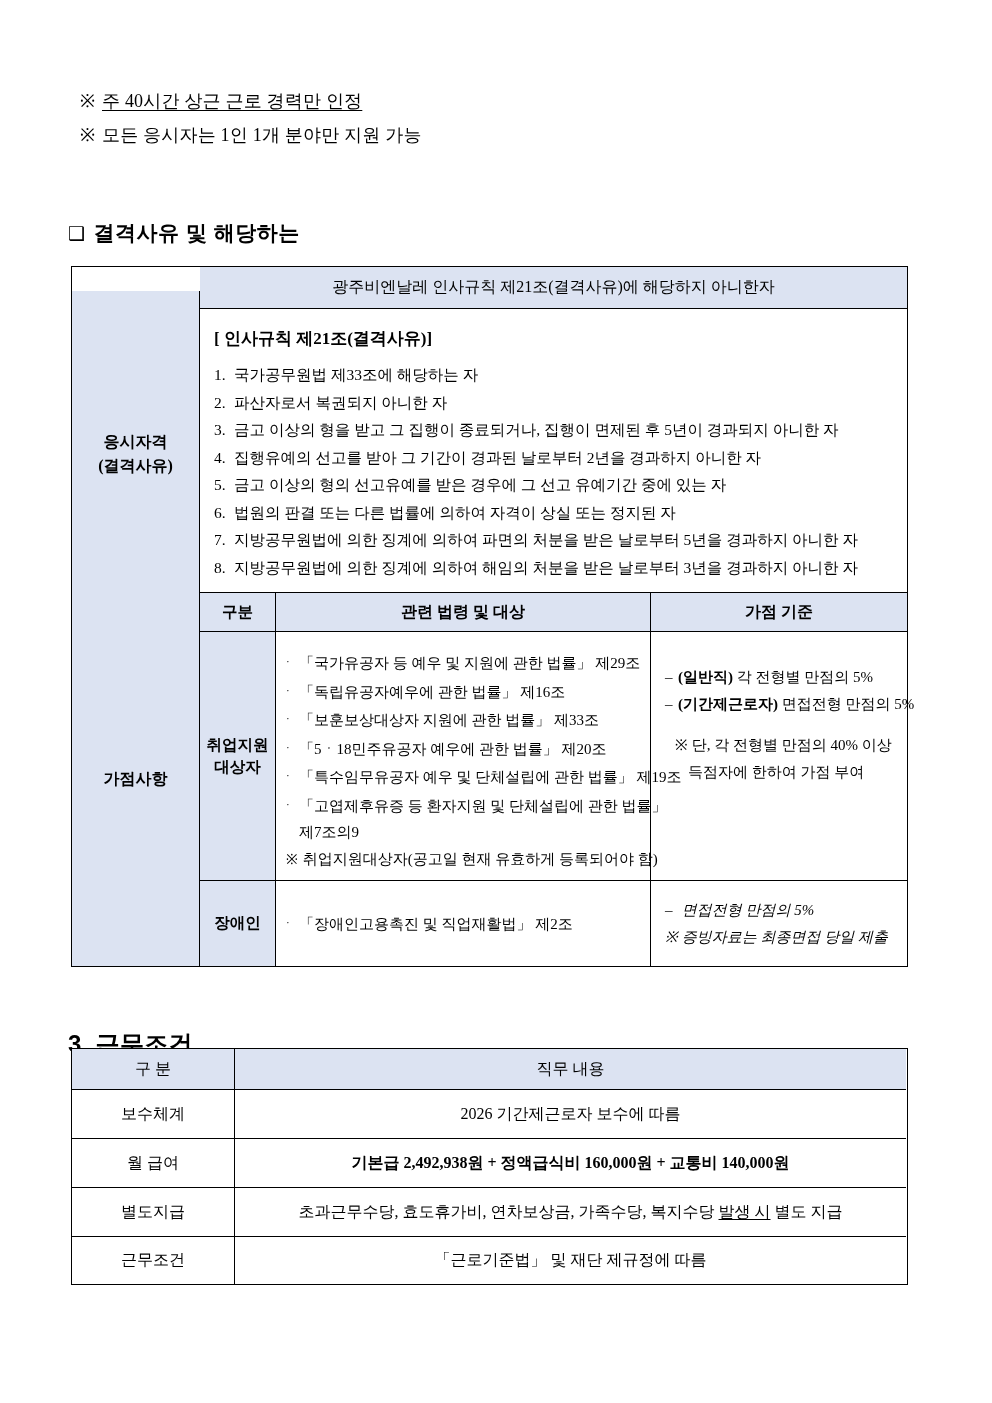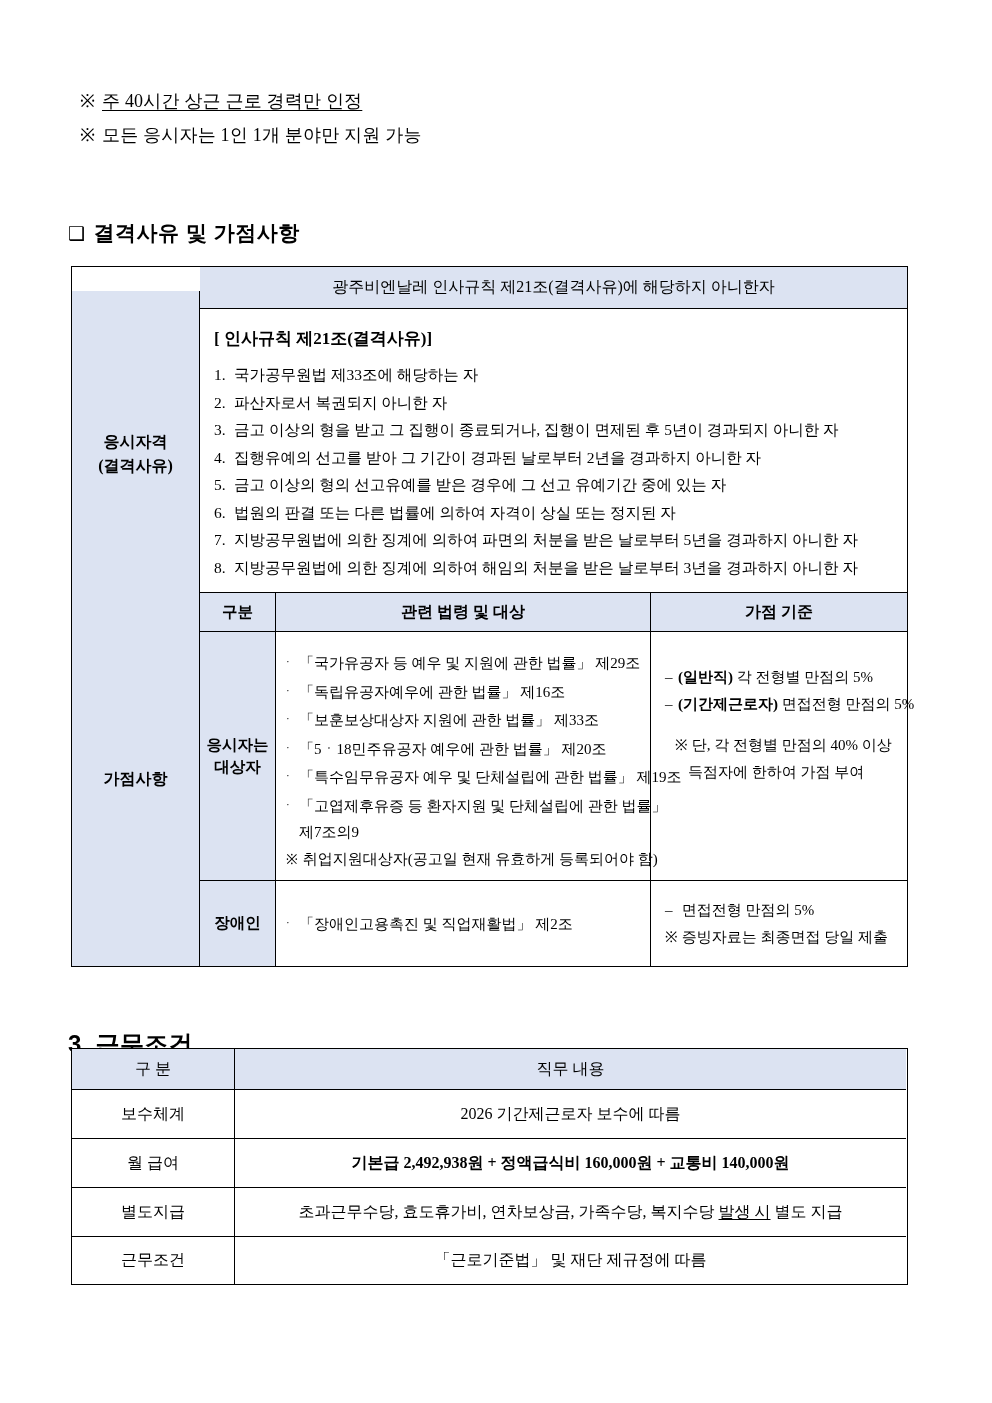--- a/index.html
+++ b/index.html
@@ -61,21 +61,21 @@
   <div class="notes">
     <div class="note">
       <span class="mk">※</span><span class="u">주 40시간 상근 근로 경력만 인정</span>
     </div>
     <div class="note">
       <span class="mk">※</span><span>모든 응시자는 1인 1개 분야만 지원 가능</span>
     </div>
   </div>
 
   <div class="h-sq">
-    <span class="glyph">❑</span><span>결격사유 및 가점사항</span>
+    <span class="glyph">❑</span><span>결격사유 및 해당하는</span>
   </div>
 
   <div class="tbl" style="left:71px;top:266px;width:837px;height:701px;">
 
     <div class="cell fill br bb ctr" style="left:0;top:0;width:128px;height:326px;margin-top:24px;">
       <div class="bold s16 lh">
         <div>응시자격</div>
         <div>(결격사유)</div>
       </div>
     </div>
@@ -105,21 +105,21 @@
     </div>
     <div class="cell fill br bb ctr" style="left:204px;top:326px;width:375px;height:39px;">
       <span class="bold s16">관련 법령 및 대상</span>
     </div>
     <div class="cell fill bb ctr" style="left:579px;top:326px;width:256px;height:39px;">
       <span class="bold s16">가점 기준</span>
     </div>
 
     <div class="cell fill br bb ctr" style="left:128px;top:365px;width:76px;height:249px;">
       <div class="bold s155 lh">
-        <div>응시자는</div>
+        <div>취업지원</div>
         <div>대상자</div>
       </div>
     </div>
     <div class="cell br bb" style="left:204px;top:365px;width:375px;height:249px;padding:16px 0 0 10px;">
       <div class="dotline"><span class="dot">·</span><span>「국가유공자 등 예우 및 지원에 관한 법률」 제29조</span></div>
       <div class="dotline"><span class="dot">·</span><span>「독립유공자예우에 관한 법률」 제16조</span></div>
       <div class="dotline"><span class="dot">·</span><span>「보훈보상대상자 지원에 관한 법률」 제33조</span></div>
       <div class="dotline"><span class="dot">·</span><span>「5ㆍ18민주유공자 예우에 관한 법률」 제20조</span></div>
       <div class="dotline"><span class="dot">·</span><span>「특수임무유공자 예우 및 단체설립에 관한 법률」 제19조</span></div>
       <div class="dotline"><span class="dot">·</span><span>「고엽제후유증 등 환자지원 및 단체설립에 관한 법률」</span></div>
@@ -133,21 +133,21 @@
       <div class="critline" style="padding-left:10px;"><span class="dash">※</span><span> 단, 각 전형별 만점의 40% 이상</span></div>
       <div class="critline" style="padding-left:23px;"><span>  득점자에 한하여 가점 부여</span></div>
     </div>
 
     <div class="cell fill br ctr" style="left:128px;top:614px;width:76px;height:85px;">
       <span class="bold s155">장애인</span>
     </div>
     <div class="cell br ctrv" style="left:204px;top:614px;width:375px;height:85px;padding-left:10px;">
       <div class="dotline"><span class="dot">·</span><span>「장애인고용촉진 및 직업재활법」 제2조</span></div>
     </div>
-    <div class="cell ctrv" style="left:579px;top:614px;width:256px;height:85px;padding-left:14px;">
+    <div class="cell ctrv" style="left:579px;top:614px;width:256px;height:85px;padding-left:14px;font-style:italic;">
       <div>
         <div class="critline"><span class="dash">–</span><span> 면접전형 만점의 5%</span></div>
         <div class="critline"><span class="dash">※</span><span> 증빙자료는 최종면접 당일 제출</span></div>
       </div>
     </div>
 
   </div>
 
   <div class="h-num">3. 근무조건</div>
 

